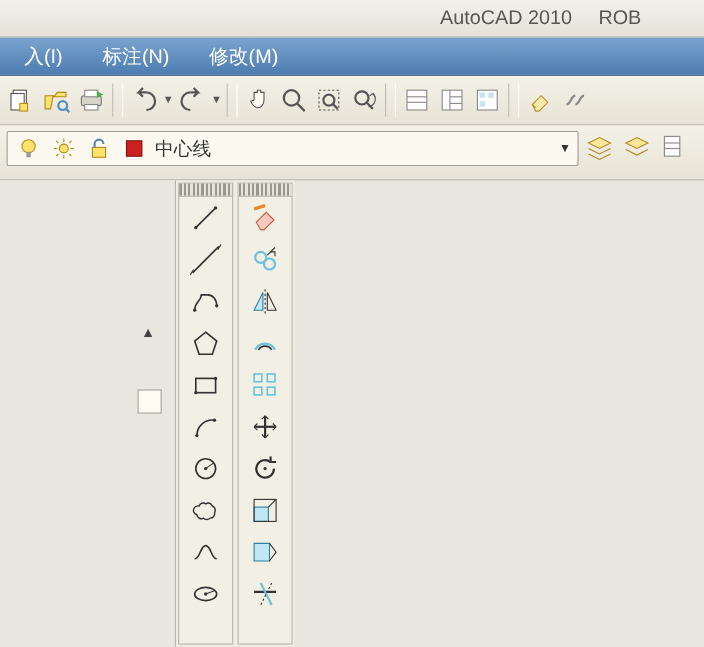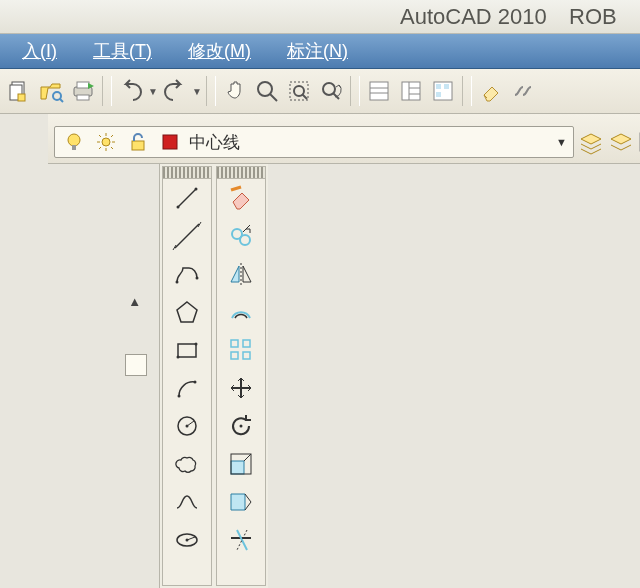--- a/index.html
+++ b/index.html
@@ -1,29 +1,29 @@
 <!DOCTYPE html>
 <html><head>
 <meta charset="utf-8">
 <style>
   *{box-sizing:border-box;margin:0;padding:0;font-family:"Microsoft YaHei",SimSun,Arial,sans-serif;}
   body{width:640px;height:588px;overflow:hidden;background:#e8e6de;}
   .titlebar{height:34px;background:linear-gradient(#f2f2ec,#e4e2d8);border-bottom:1px solid #bcbcb3;
-    display:flex;align-items:center;justify-content:center;color:#5a5a56;font-size:22px;position:relative;}
+    display:flex;align-items:center;justify-content:center;color:#5a5a56;font-size:18px;position:relative;}
   .titlebar .app{position:absolute;left:400px;color:#565651;}
-  .titlebar .doc{position:absolute;left:569px;color:#565651;}
+  .titlebar .doc{position:absolute;left:544px;color:#565651;}
   .menubar{height:35px;background:linear-gradient(#7aa4cf,#4d7cb0);display:flex;align-items:center;padding:0 4px;
     color:#fff;font-size:18px;border-bottom:1px solid #315b86;}
-  .menubar .mi{padding:0 18px;height:25px;display:flex;align-items:flex-start;cursor:default;text-decoration:underline;}
+  .menubar .mi{padding:0 18px;height:25px;display:flex;align-items:flex-start;cursor:default;}
   .toolbar{height:45px;background:linear-gradient(#f4f1e7,#e7e3d6);border-bottom:1px solid #b7b5aa;
     display:flex;align-items:center;padding:0 4px;gap:2px;}
   .tb-sep{width:10px;height:30px;border-left:1px solid #bfbdb2;border-right:1px solid #fff;margin:0 2px;}
   .tb-ico{width:30px;height:30px;display:flex;align-items:center;justify-content:center;border-radius:3px;}
   .layerbar{height:50px;background:linear-gradient(#f4f1e7,#e7e3d6);border-bottom:1px solid #b7b5aa;
-    display:flex;align-items:flex-end;padding:5px 6px;gap:4px;margin-left:48px;}
+    display:flex;align-items:flex-start;padding:5px 6px;gap:4px;}
   .layer-dd{flex:0 0 520px;height:32px;background:#fbf9f0;border:1px solid #a09e94;border-radius:2px;
     display:flex;align-items:center;padding:0 6px;gap:6px;font-size:17px;color:#333;}
   .layer-dd .sp{flex:1;}
   .layer-dd .tri{font-size:11px;color:#333;}
   .workspace{display:flex;height:424px;}
   .panel-left{width:160px;background:#e8e6de;border-right:1px solid #b7b5aa;position:relative;}
   .panel-left .collapse{position:absolute;top:130px;right:18px;font-size:13px;color:#444;}
   .panel-left .swatch{position:absolute;top:190px;right:12px;width:22px;height:22px;background:#fdfbf2;
     border:1px solid #a09e94;}
   .pal-area{display:flex;background:#efede3;}
@@ -42,27 +42,24 @@
 <div class="titlebar">
   <span class="app">AutoCAD 2010</span>
   <span class="doc">ROB</span>
 </div>
 
 <div class="menubar">
   <div class="mi">
       <span>入(I)</span>
     </div>
   <div class="mi">
-      <span>工具(T)</span>
+      <span>标注(N)</span>
     </div>
   <div class="mi">
       <span>修改(M)</span>
-    </div>
-  <div class="mi">
-      <span>标注(N)</span>
     </div>
 </div>
 
 <div class="toolbar">
   <div class="tb-ico">
     <svg width="24" height="24">
         <rect x="5" y="3" width="12" height="16" fill="#fff" stroke="#555"></rect>
         <rect x="3" y="6" width="12" height="15" fill="#fff" stroke="#555"></rect>
         <rect x="11" y="15" width="7" height="7" fill="#ffe26b" stroke="#b08a1f"></rect>
       </svg>

